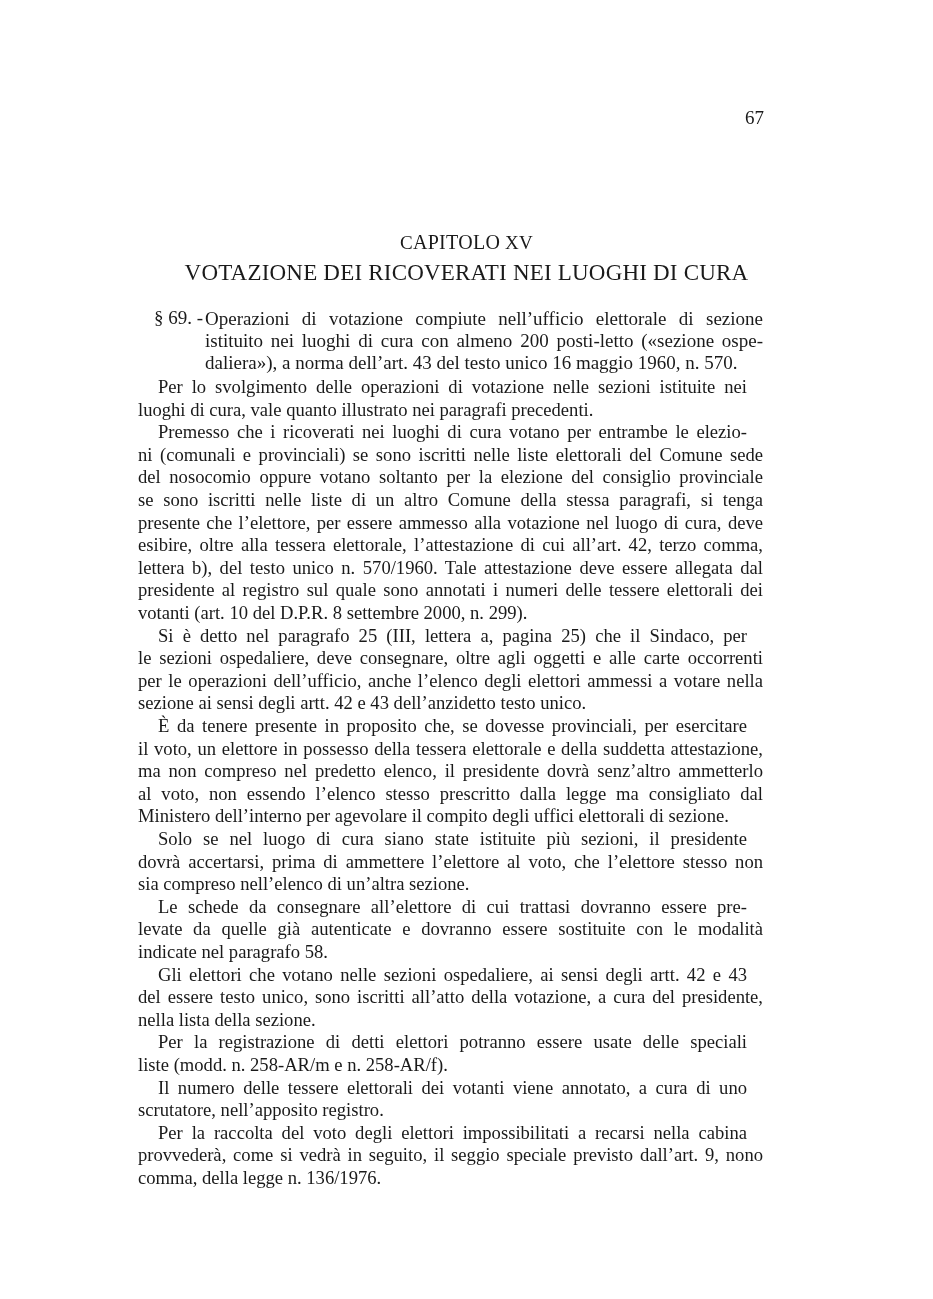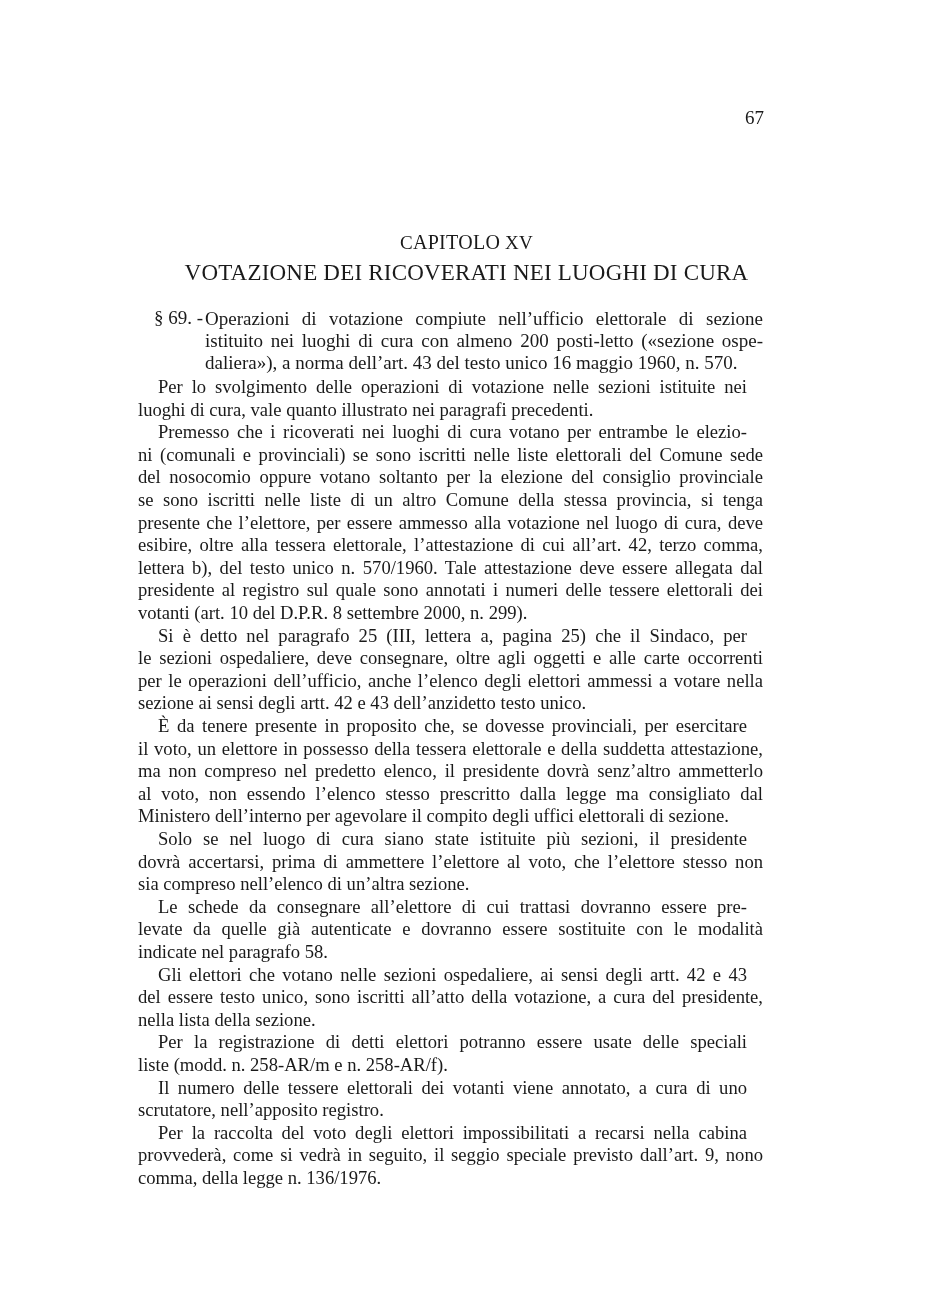--- a/index.html
+++ b/index.html
@@ -43,21 +43,21 @@
     <div class="sline last" style="top:44px">daliera»), a norma dell’art. 43 del testo unico 16 maggio 1960, n. 570.</div>
   </div>
 </div>
 
 <div class="body">
   <div class="line indent" style="top:0px">Per lo svolgimento delle operazioni di votazione nelle sezioni istituite nei</div>
   <div class="line full last" style="top:22.6px">luoghi di cura, vale quanto illustrato nei paragrafi precedenti.</div>
   <div class="line indent" style="top:45.2px">Premesso che i ricoverati nei luoghi di cura votano per entrambe le elezio-</div>
   <div class="line full" style="top:67.8px">ni (comunali e provinciali) se sono iscritti nelle liste elettorali del Comune sede</div>
   <div class="line full" style="top:90.4px">del nosocomio oppure votano soltanto per la elezione del consiglio provinciale</div>
-  <div class="line full" style="top:113px">se sono iscritti nelle liste di un altro Comune della stessa provincia, si tenga</div>
+  <div class="line full" style="top:113px">se sono iscritti nelle liste di un altro Comune della stessa paragrafi, si tenga</div>
   <div class="line full" style="top:135.6px">presente che l’elettore, per essere ammesso alla votazione nel luogo di cura, deve</div>
   <div class="line full" style="top:158.2px">esibire, oltre alla tessera elettorale, l’attestazione di cui all’art. 42, terzo comma,</div>
   <div class="line full" style="top:180.8px">lettera b), del testo unico n. 570/1960. Tale attestazione deve essere allegata dal</div>
   <div class="line full" style="top:203.4px">presidente al registro sul quale sono annotati i numeri delle tessere elettorali dei</div>
   <div class="line full last" style="top:226px">votanti (art. 10 del D.P.R. 8 settembre 2000, n. 299).</div>
   <div class="line indent" style="top:248.6px">Si è detto nel paragrafo 25 (III, lettera a, pagina 25) che il Sindaco, per</div>
   <div class="line full" style="top:271.2px">le sezioni ospedaliere, deve consegnare, oltre agli oggetti e alle carte occorrenti</div>
   <div class="line full" style="top:293.8px">per le operazioni dell’ufficio, anche l’elenco degli elettori ammessi a votare nella</div>
   <div class="line full last" style="top:316.4px">sezione ai sensi degli artt. 42 e 43 dell’anzidetto testo unico.</div>
   <div class="line indent" style="top:339px">È da tenere presente in proposito che, se dovesse provinciali, per esercitare</div>

